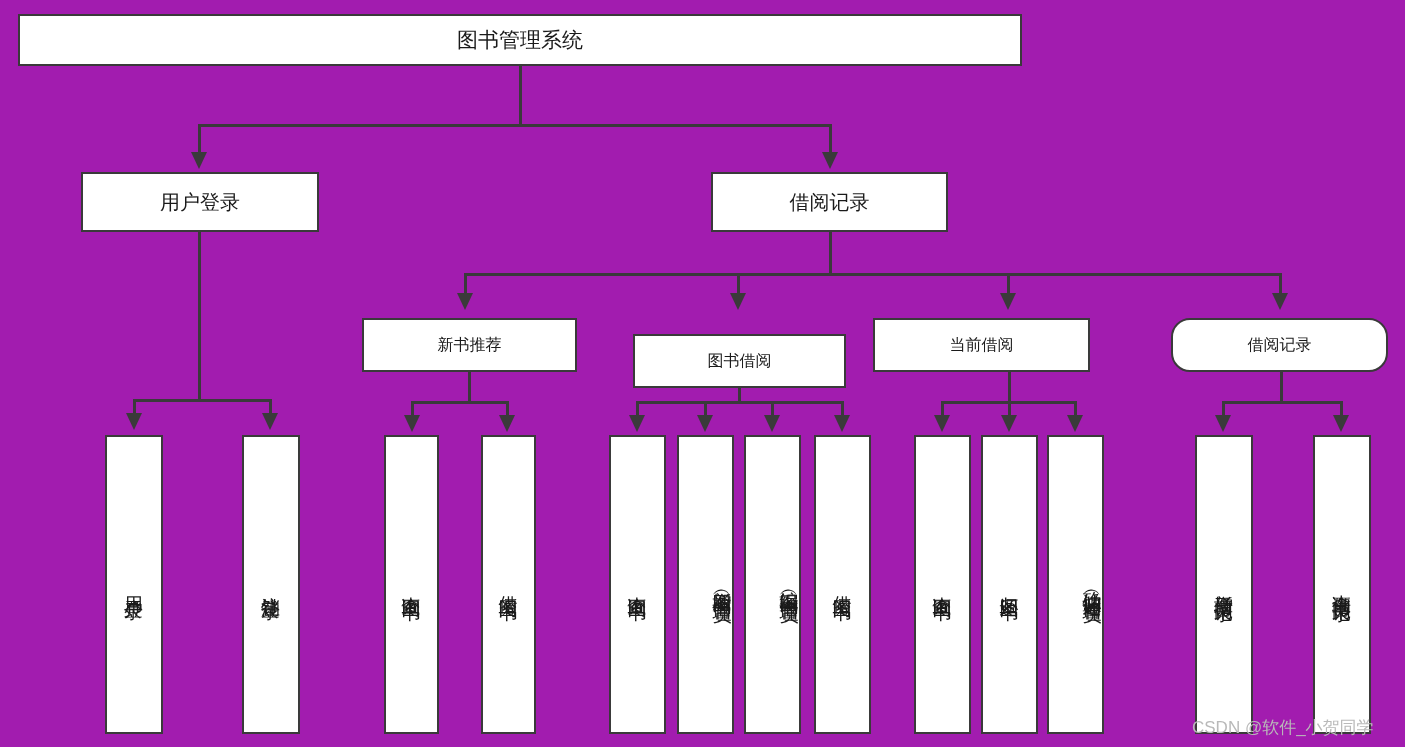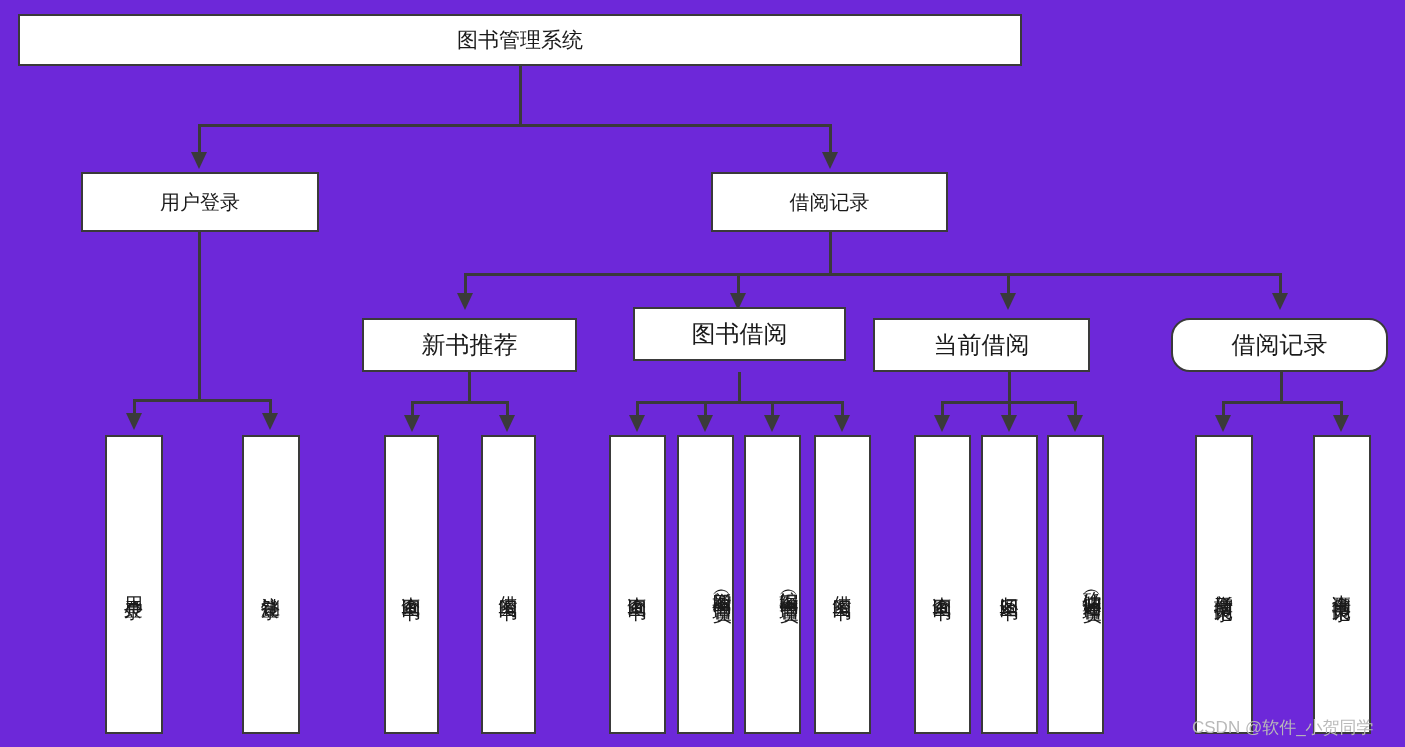--- a/index.html
+++ b/index.html
@@ -7,42 +7,42 @@
     padding: 0;
     background: #ffffff;
   }
   body {
     font-family: "Liberation Sans", "DejaVu Sans", sans-serif;
   }
   #canvas {
     position: relative;
     width: 1405px;
     height: 747px;
-    background: #6d28d9;
+    background: #a21caf;
     overflow: hidden;
   }
   .node {
     position: absolute;
     box-sizing: border-box;
     border: 2px solid #3a3a3a;
     background: #ffffff;
     display: flex;
     align-items: center;
     justify-content: center;
     color: #1a1a1a;
     z-index: 2;
   }
   .node.root {
     font-size: 21px;
   }
   .node.lvl1 {
     font-size: 20px;
   }
   .node.lvl2 {
-    font-size: 24px;
+    font-size: 16px;
   }
   .node.leaf {
     font-size: 19px;
     writing-mode: vertical-rl;
     text-orientation: upright;
     letter-spacing: 2px;
     line-height: 1;
     padding: 4px 0;
     align-items: center;
     justify-content: center;
@@ -105,21 +105,21 @@
   <div class="edge v" style="left:464px; top:273px; width:3px; height:22px;"></div>
   <div class="arrow" style="left:457px; top:293px;"></div>
   <div class="edge v" style="left:737px; top:273px; width:3px; height:22px;"></div>
   <div class="arrow" style="left:730px; top:293px;"></div>
   <div class="edge v" style="left:1007px; top:273px; width:3px; height:22px;"></div>
   <div class="arrow" style="left:1000px; top:293px;"></div>
   <div class="edge v" style="left:1279px; top:273px; width:3px; height:22px;"></div>
   <div class="arrow" style="left:1272px; top:293px;"></div>
 
   <div class="node lvl2" style="left:362px; top:318px; width:215px; height:54px;">新书推荐</div>
-  <div class="node lvl2" style="left:633px; top:307px; width:213px; height:54px;">图书借阅</div>
+  <div class="node lvl2" style="left:633px; top:334px; width:213px; height:54px;">图书借阅</div>
   <div class="node lvl2" style="left:873px; top:318px; width:217px; height:54px;">当前借阅</div>
   <div class="node lvl2" style="left:1171px; top:318px; width:217px; height:54px;border-radius:19px;">借阅记录</div>
 
   <div class="edge v" style="left:468px; top:372px; width:3px; height:32px;"></div>
   <div class="edge h" style="left:411px; top:401px; width:98px; height:3px;"></div>
   <div class="edge v" style="left:411px; top:401px; width:3px; height:16px;"></div>
   <div class="arrow" style="left:404px; top:415px;"></div>
   <div class="edge v" style="left:506px; top:401px; width:3px; height:16px;"></div>
   <div class="arrow" style="left:499px; top:415px;"></div>
 

